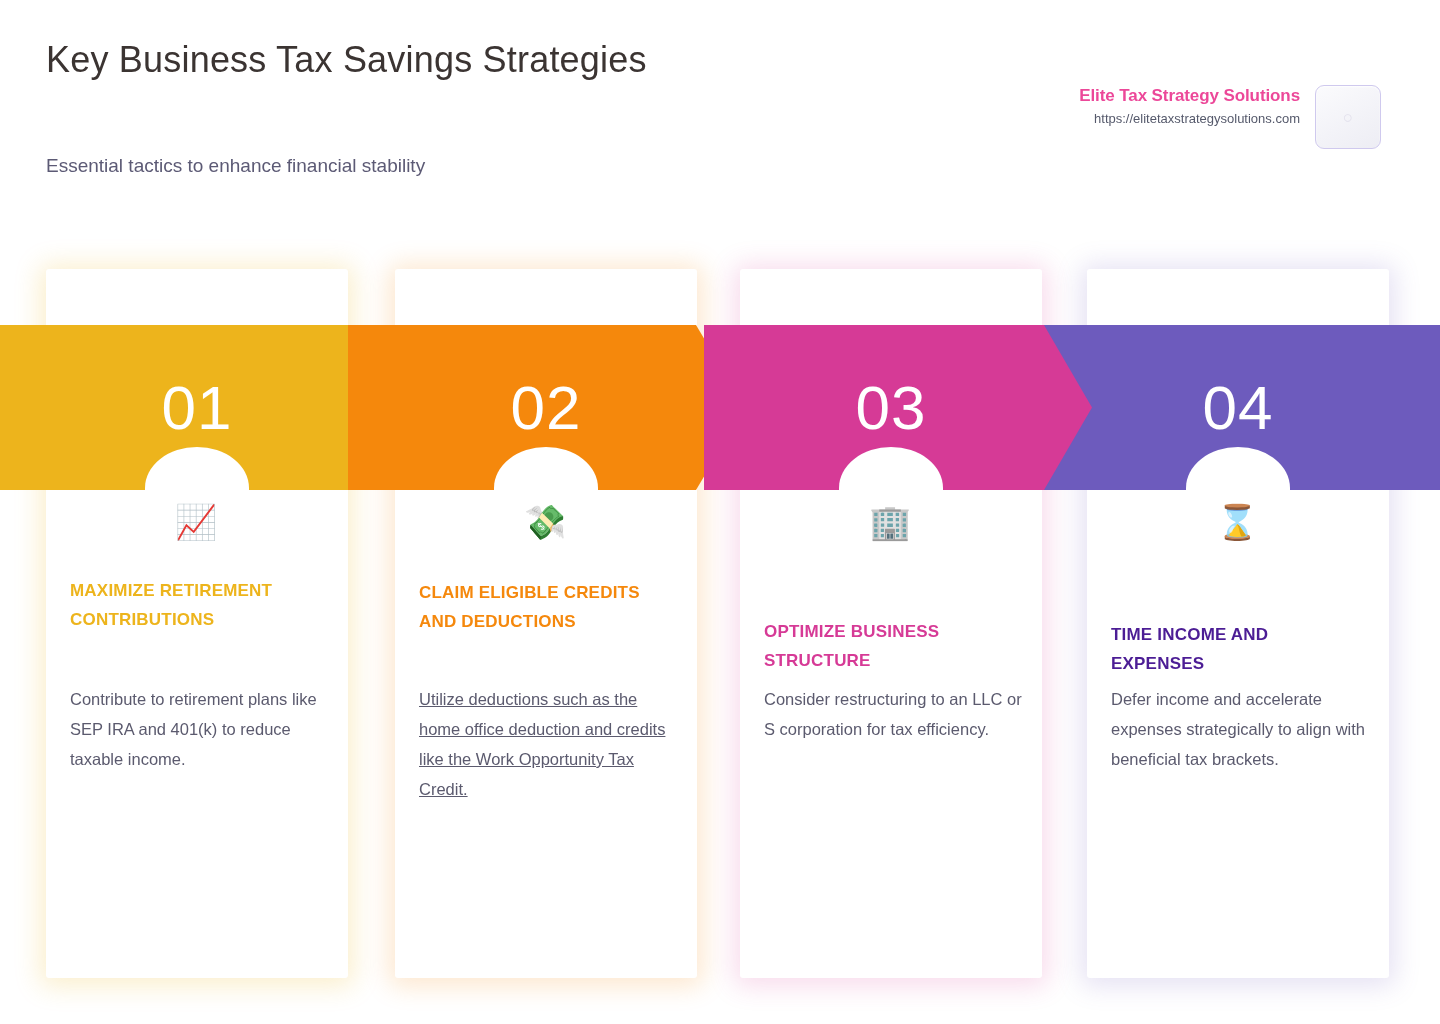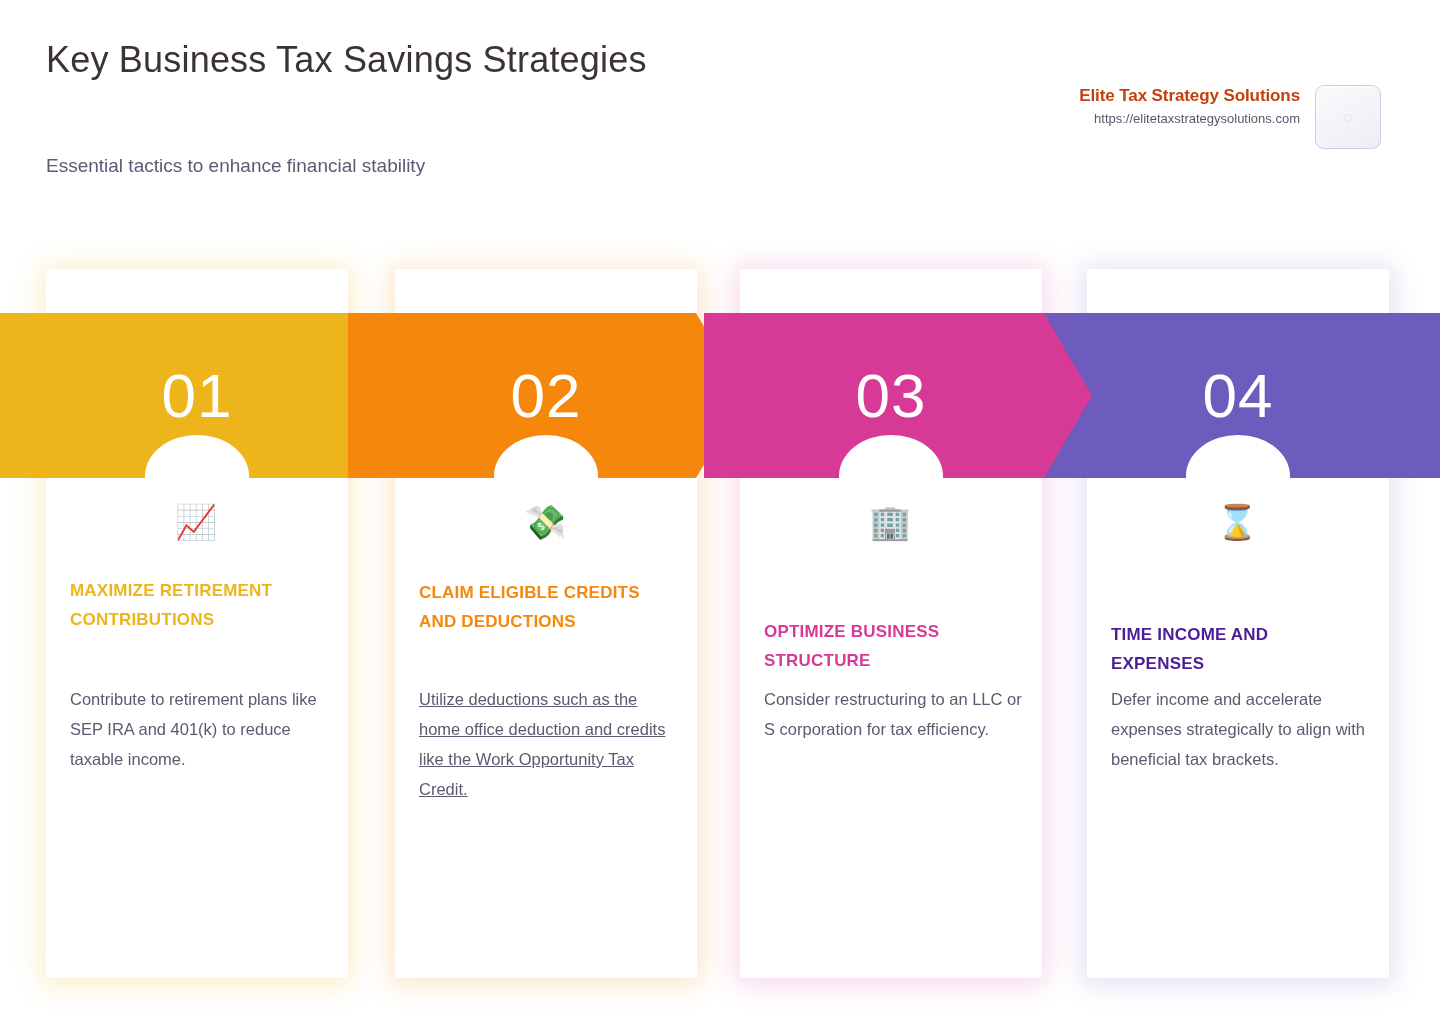--- a/index.html
+++ b/index.html
@@ -16,21 +16,21 @@
   .title {
     position:absolute; left:46px; top:34px; width:620px;
     font-size:36px; line-height:52px; font-weight:400; color:#3b3432;
     letter-spacing:0.2px;
   }
   .subtitle {
     position:absolute; left:46px; top:155px;
     font-size:19px; font-weight:400; color:#5c5a75;
   }
   .brand { position:absolute; right:140px; top:86px; text-align:right; }
-  .brand-name { font-size:17px; font-weight:700; color:#c2410c; letter-spacing:-0.1px; }
+  .brand-name { font-size:17px; font-weight:700; color:#ec4899; letter-spacing:-0.1px; }
   .brand-url  { font-size:13px; font-weight:400; color:#55596b; margin-top:5px; }
   .logo-box {
     position:absolute; left:1315px; top:85px; width:66px; height:64px;
     border:1px solid #cfc9ee; border-radius:9px;
     background:linear-gradient(150deg,#fbfbfd 0%,#f3f3f8 55%,#ededf4 100%);
     box-shadow:inset 0 1px 2px rgba(255,255,255,.9);
   }
   .logo-glyph {
     position:absolute; left:50%; top:50%; transform:translate(-50%,-50%);
     font-size:17px; color:#e2e0ec; line-height:1;
@@ -41,21 +41,21 @@
   .card {
     position:absolute; top:269px; width:302px; height:709px;
     background:#ffffff; border-radius:3px;
   }
   .card.c1 { left:46px;   box-shadow:0 2px 26px 6px rgba(237,180,28,.22); }
   .card.c2 { left:395px;  box-shadow:0 2px 26px 6px rgba(245,137,12,.20); }
   .card.c3 { left:740px;  box-shadow:0 2px 26px 6px rgba(214,58,150,.18); }
   .card.c4 { left:1087px; box-shadow:0 2px 26px 6px rgba(109,91,189,.18); }
 
   
-  .banner { position:absolute; left:0; top:313px; width:1440px; height:165px; }
+  .banner { position:absolute; left:0; top:325px; width:1440px; height:165px; }
   .seg { position:absolute; top:0; height:165px; }
   .seg svg { display:block; width:100%; height:100%; }
   .seg .num {
     position:absolute; top:0; height:165px; width:302px;
     display:flex; align-items:center; justify-content:center;
     color:#ffffff; font-size:62px; font-weight:300; letter-spacing:1px;
     line-height:1;
   }
   .notch {
     position:absolute; bottom:-1px; width:104px; height:44px;

